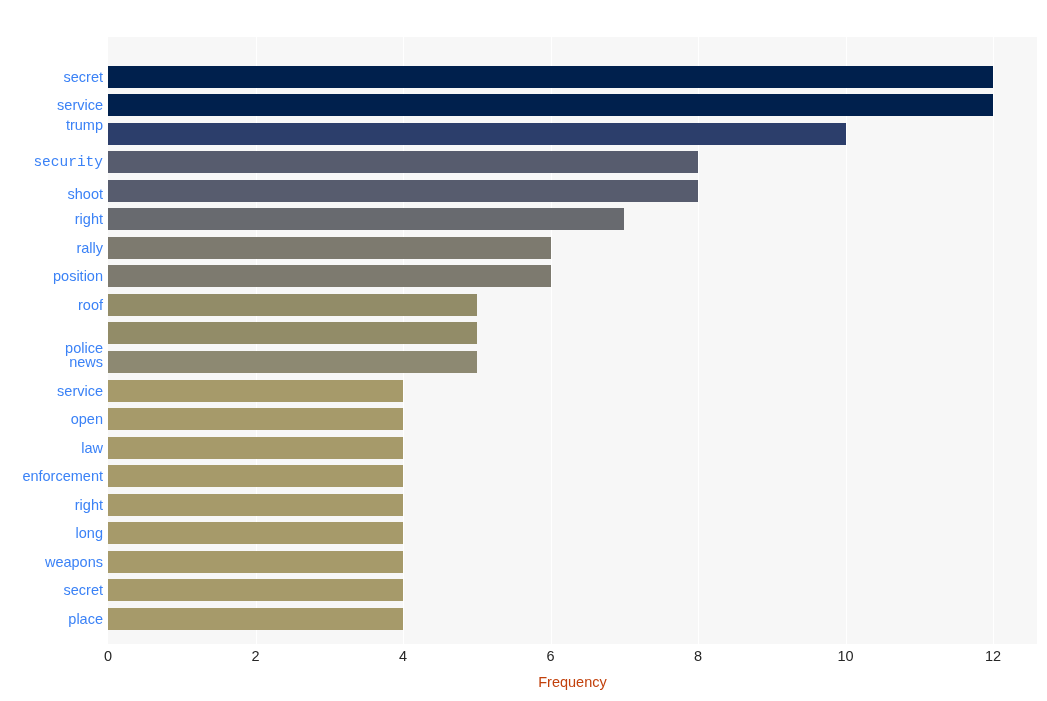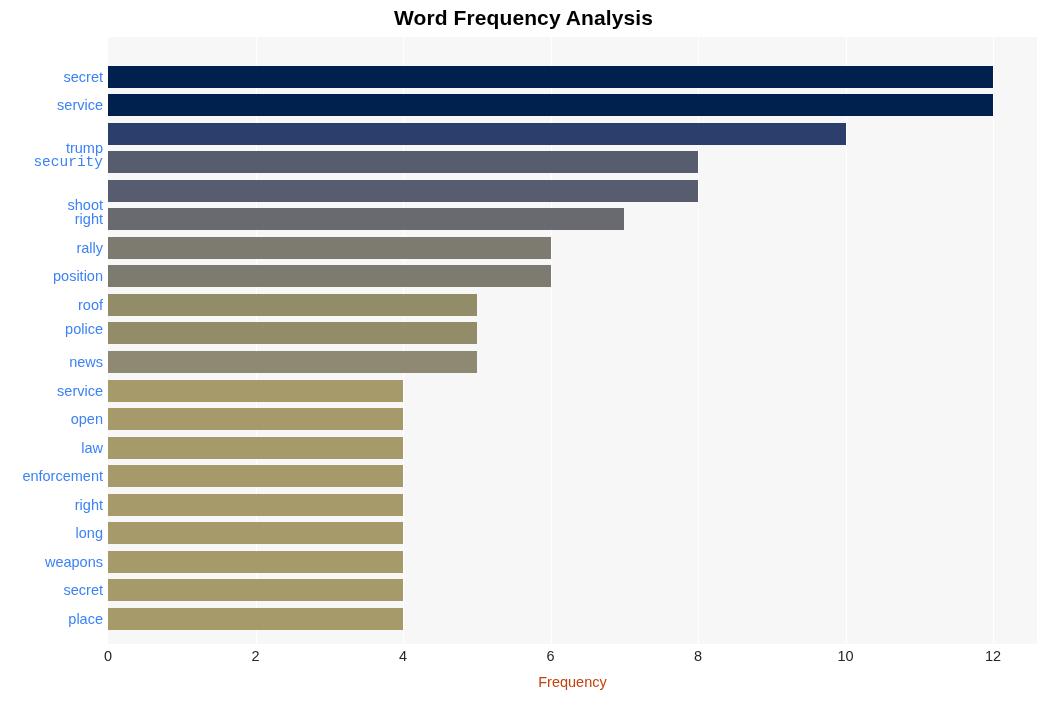--- a/index.html
+++ b/index.html
@@ -112,21 +112,20 @@
     text-align: center;
     font-size: 14.5px;
     color: #c2410c;
   }
 </style>
 </head>
 <body>
 
 <div id="chart-root">
 
-  <div id="chart-title">Word Frequency Analysis</div>
 
   <div id="plot-area">
     <div id="grid-layer">
         <div class="vgrid" style="left: 147.5px;"></div>
         <div class="vgrid" style="left: 295px;"></div>
         <div class="vgrid" style="left: 442.5px;"></div>
         <div class="vgrid" style="left: 590px;"></div>
         <div class="vgrid" style="left: 737.5px;"></div>
         <div class="vgrid" style="left: 885px;"></div>
       </div>
@@ -150,28 +149,28 @@
         <div class="bar" title="long: 4" style="top: 485.3px; width: 295px; background: rgb(166, 154, 106);"></div>
         <div class="bar" title="weapons: 4" style="top: 513.85px; width: 295px; background: rgb(166, 154, 106);"></div>
         <div class="bar" title="detail: 4" style="top: 542.4px; width: 295px; background: rgb(166, 154, 106);"></div>
         <div class="bar" title="place: 4" style="top: 570.95px; width: 295px; background: rgb(166, 154, 106);"></div>
       </div>
   </div>
 
   <div id="ylabels">
       <div class="ylabel" style="top: 28.5px;">secret</div>
       <div class="ylabel" style="top: 57.05px;">service</div>
-      <div class="ylabel" style="top: 100px;">trump</div>
+      <div class="ylabel" style="top: 77px;">trump</div>
       <div class="ylabel" style="top: 114.15px; font-family: Liberation Mono, monospace;">security</div>
-      <div class="ylabel" style="top: 157px;">shoot</div>
+      <div class="ylabel" style="top: 146px;">shoot</div>
       <div class="ylabel" style="top: 171.25px;">right</div>
       <div class="ylabel" style="top: 199.8px;">rally</div>
       <div class="ylabel" style="top: 228.35px;">position</div>
       <div class="ylabel" style="top: 256.9px;">roof</div>
-      <div class="ylabel" style="top: 281px;">police</div>
+      <div class="ylabel" style="top: 300px;">police</div>
       <div class="ylabel" style="top: 314px; padding-left: 16px;">news</div>
       <div class="ylabel" style="top: 342.55px;">service</div>
       <div class="ylabel" style="top: 371.1px;">open</div>
       <div class="ylabel" style="top: 399.65px;">law</div>
       <div class="ylabel" style="top: 428.2px;">enforcement</div>
       <div class="ylabel" style="top: 456.75px; text-align: right;">right</div>
       <div class="ylabel" style="top: 485.3px;">long</div>
       <div class="ylabel" style="top: 513.85px;">weapons</div>
       <div class="ylabel" style="top: 542.4px;">secret</div>
       <div class="ylabel" style="top: 570.95px;">place</div>

